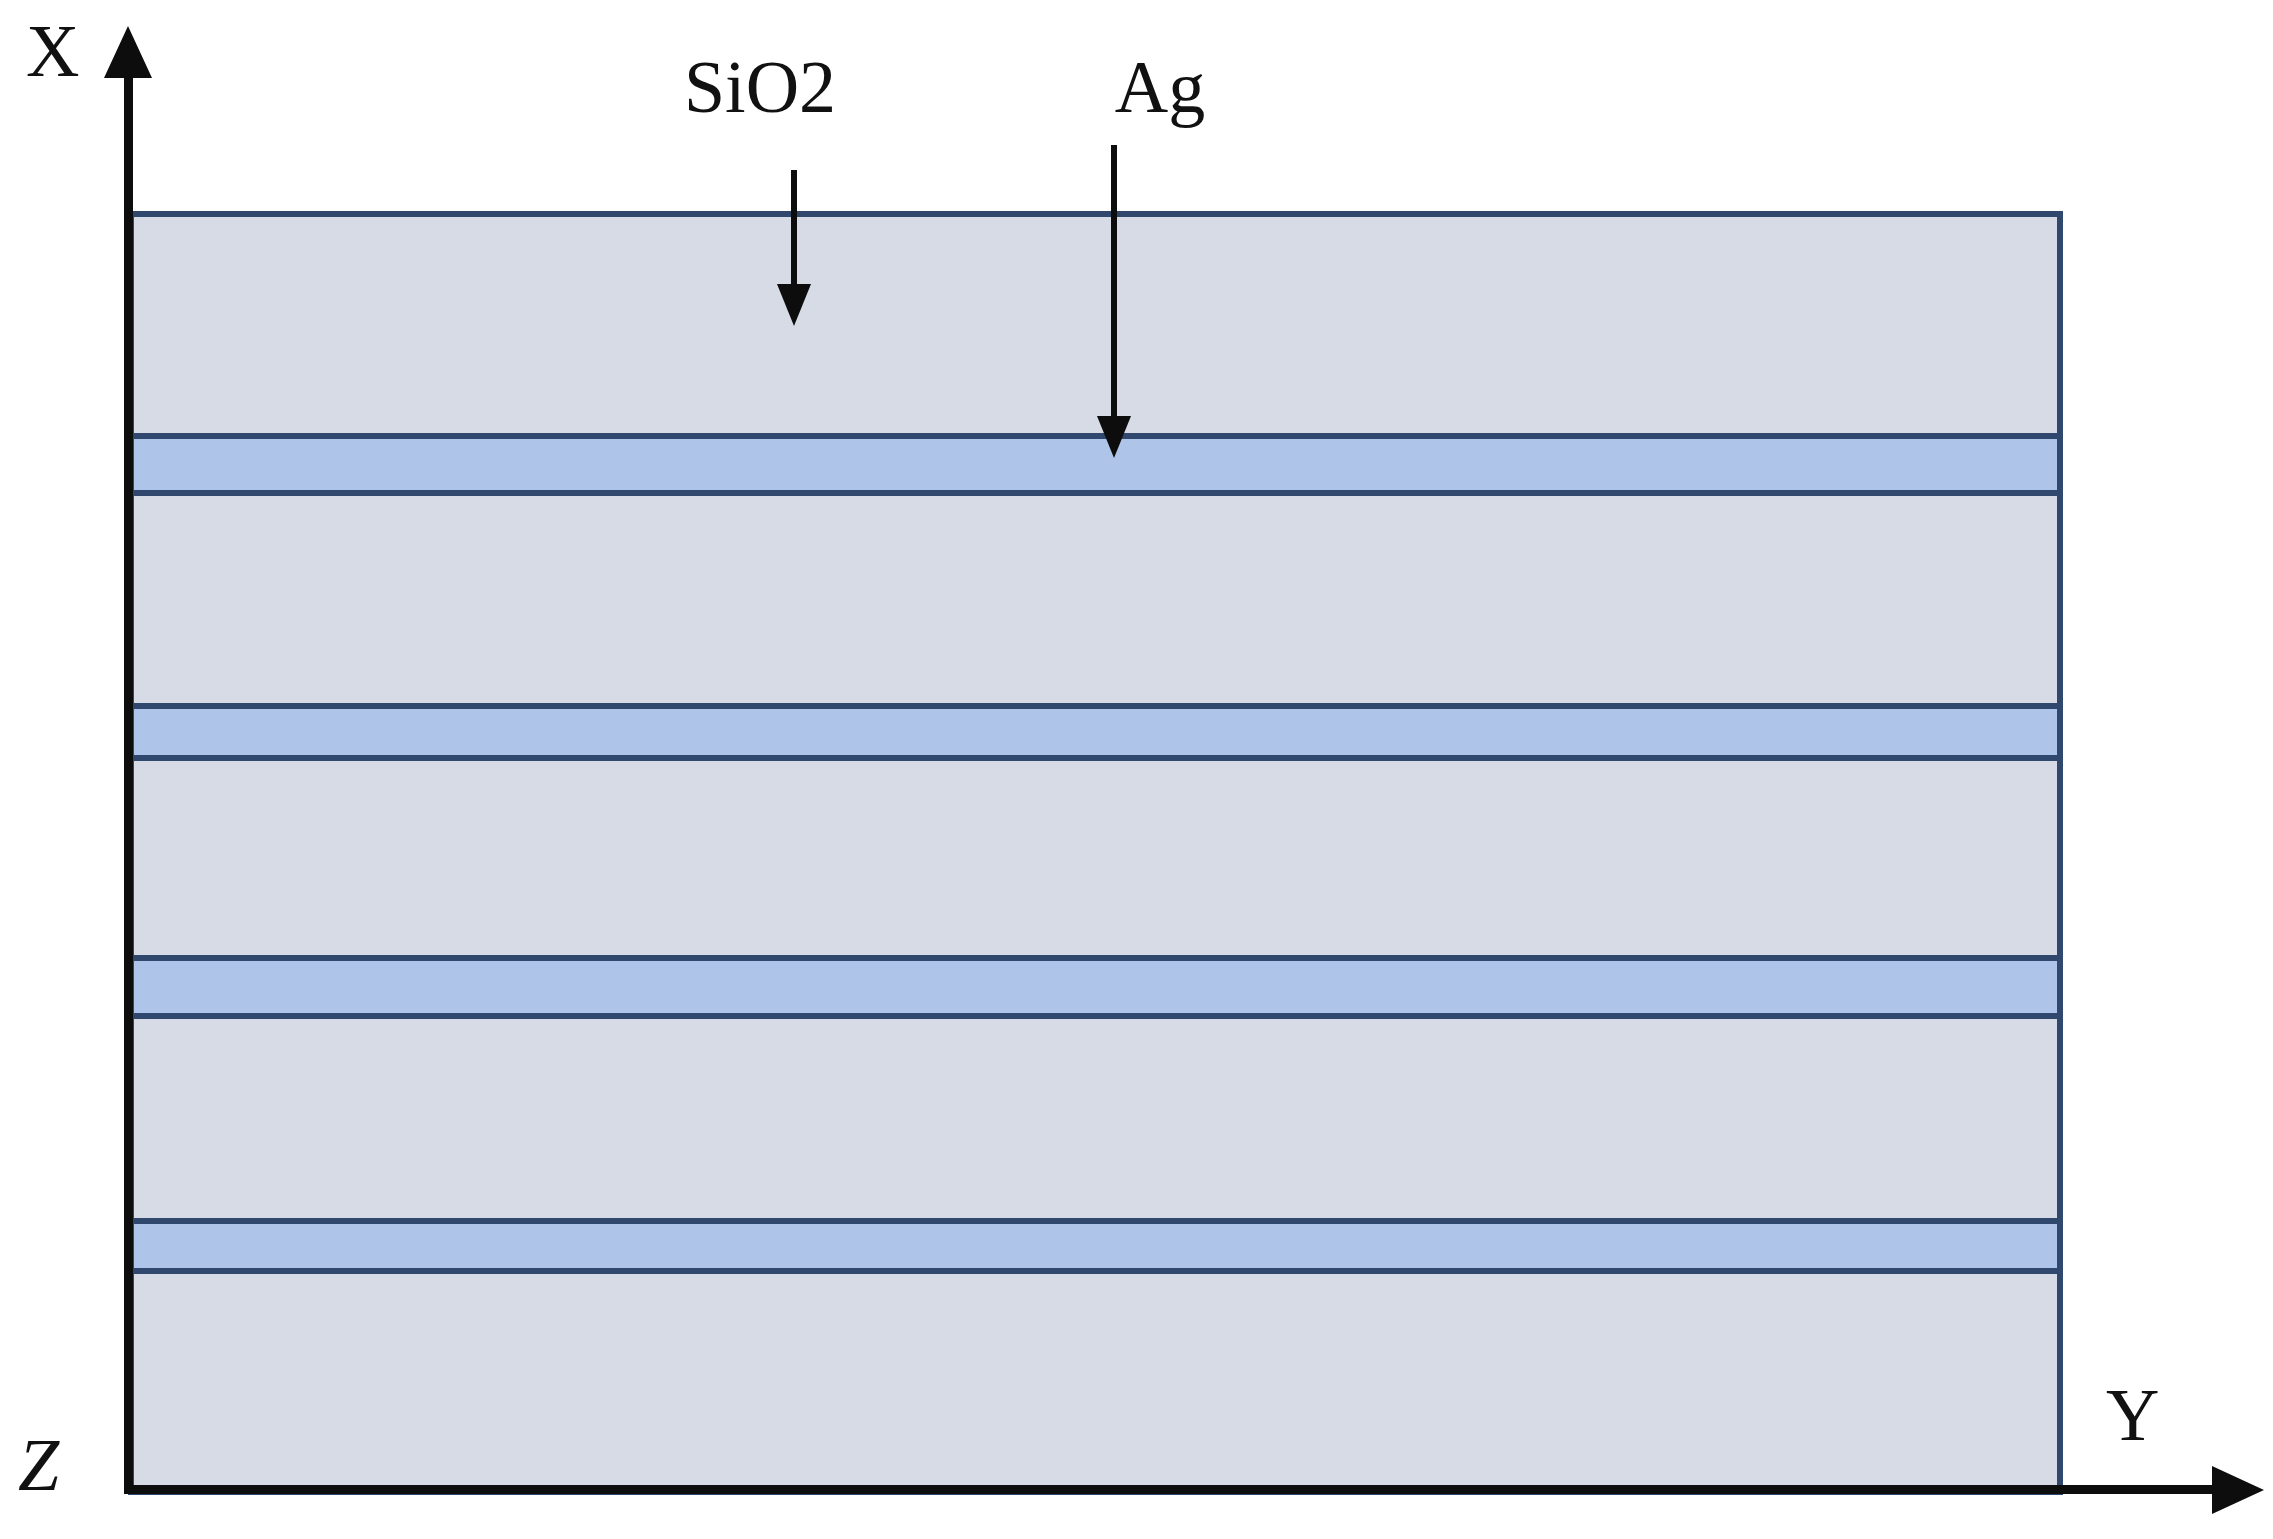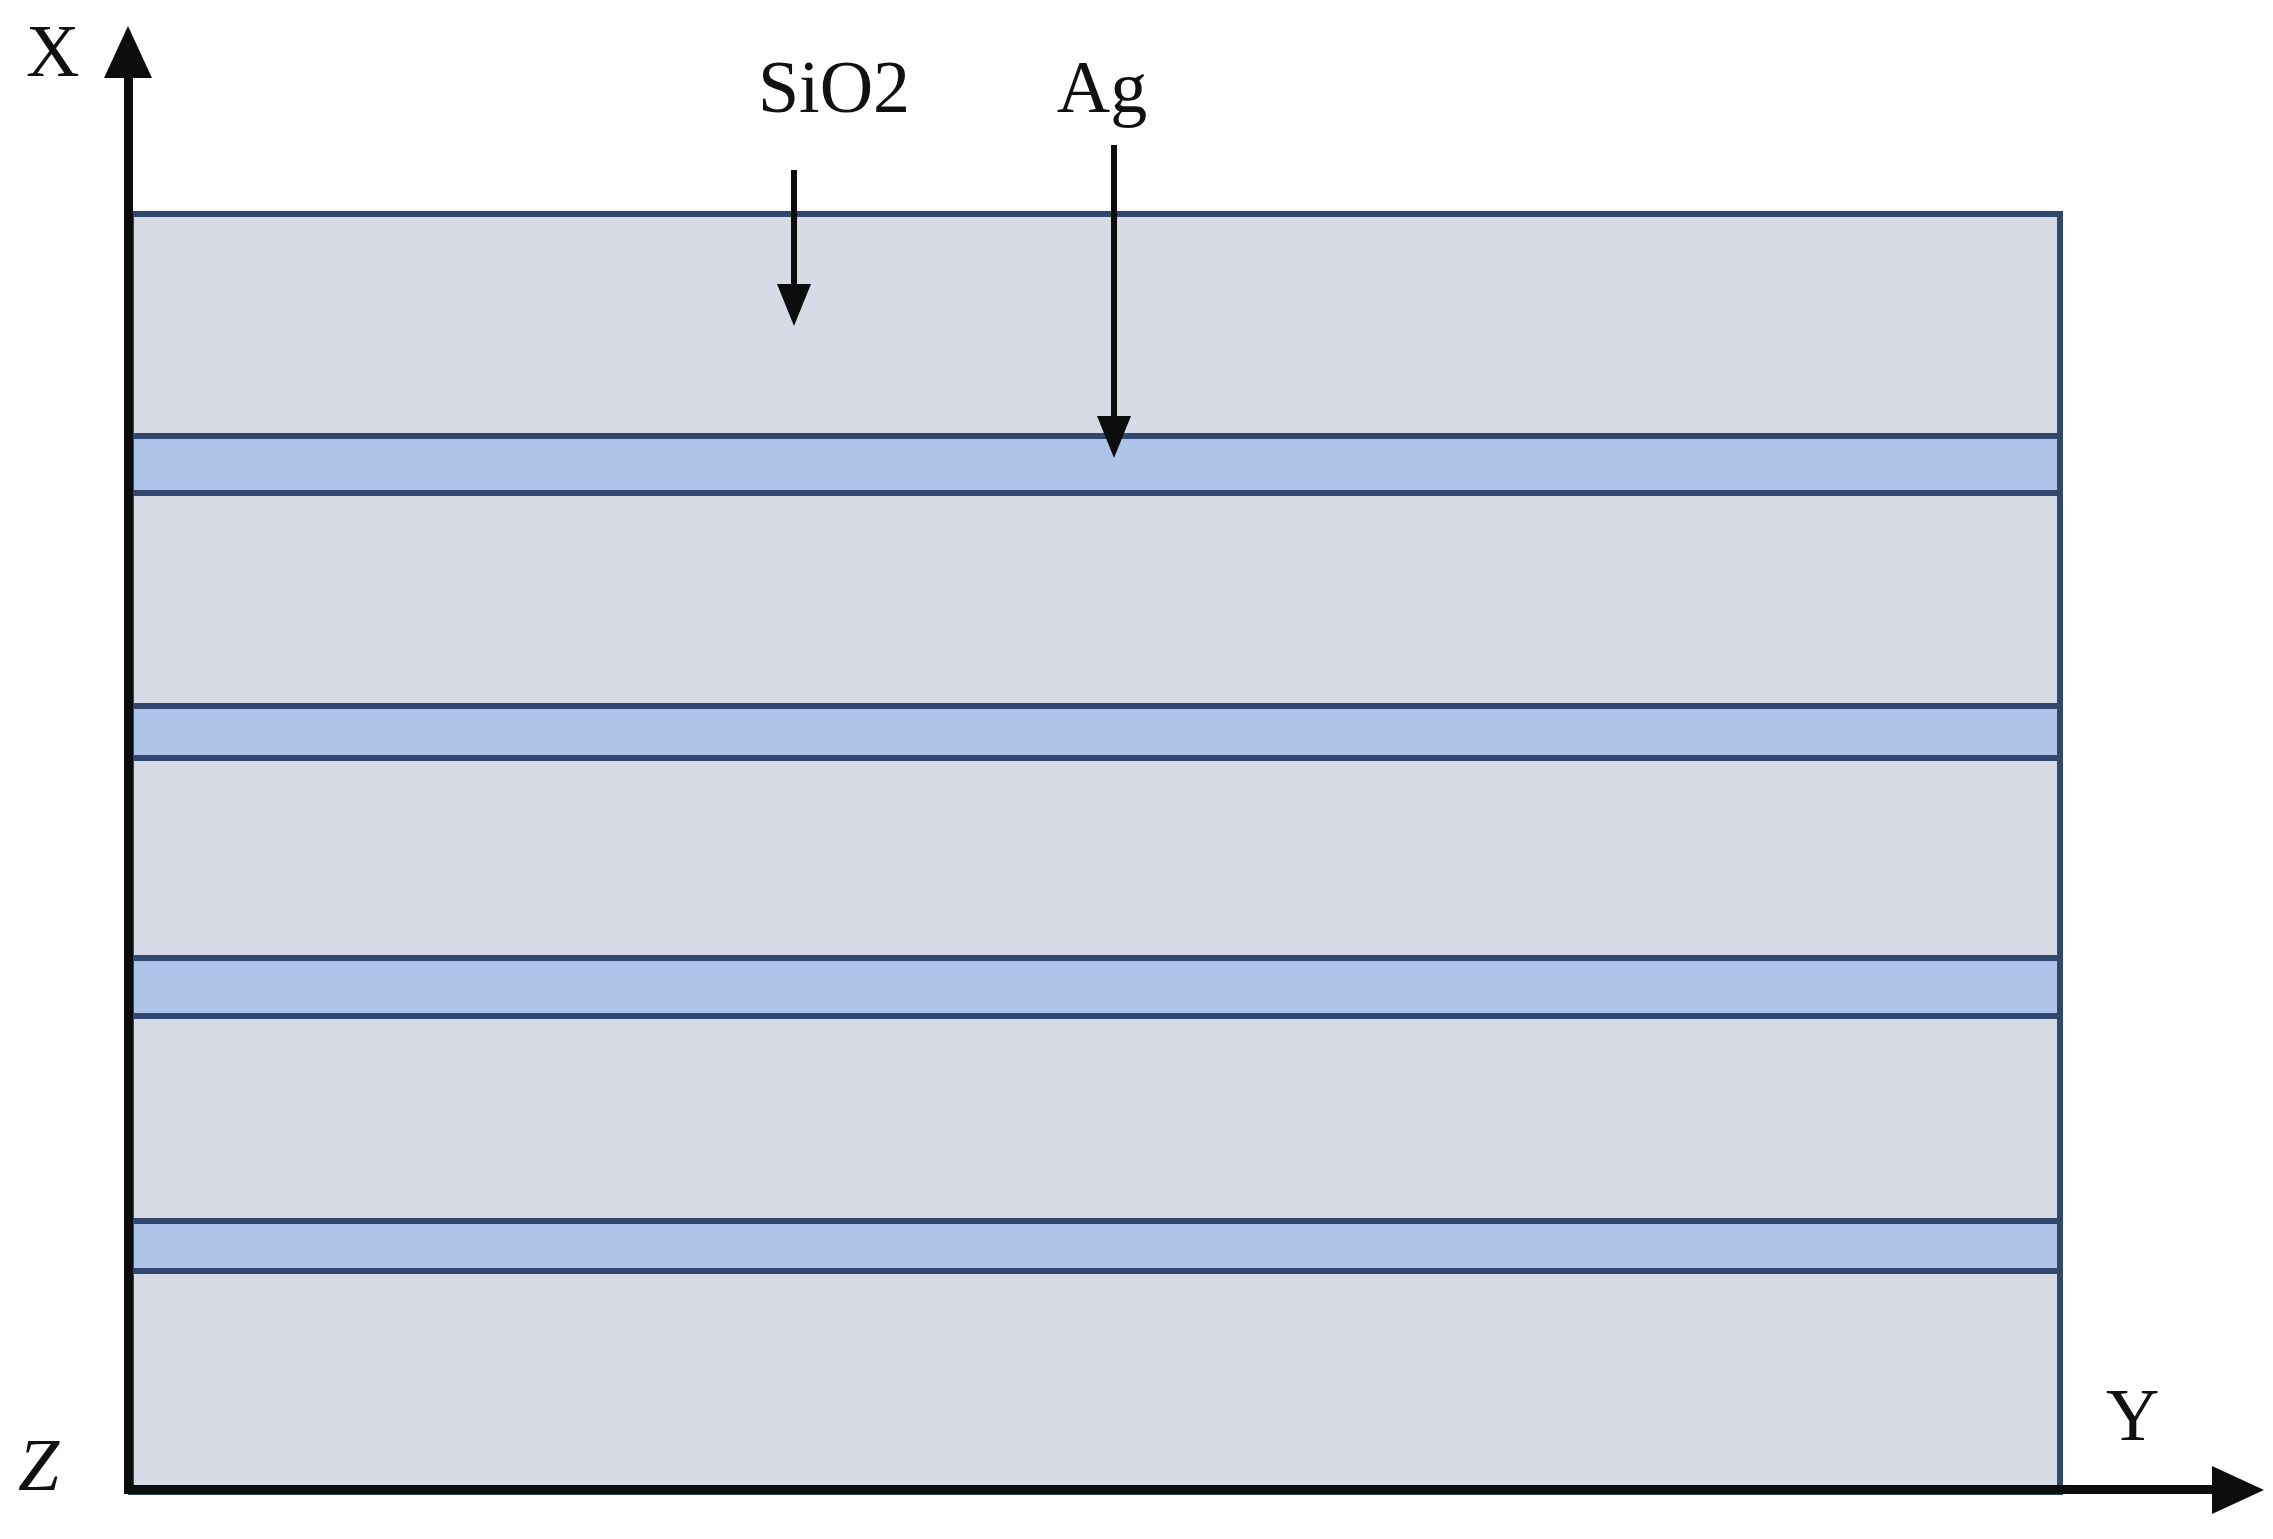--- a/index.html
+++ b/index.html
@@ -75,22 +75,22 @@
 
   
   .anno-label {
     position: absolute;
     font-size: 74px;
     line-height: 1;
     transform: translateX(-50%);
     color: #111111;
     white-space: nowrap;
   }
-  #sio2-label { left: 834px;  top: 50px; font-family: Liberation Serif, serif; }
-  #ag-label   { left: 1102px; top: 50px; }
+  #sio2-label { left: 760px;  top: 50px; font-family: Liberation Serif, serif; }
+  #ag-label   { left: 1160px; top: 50px; }
 
   .anno-shaft {
     position: absolute;
     width: 6px;
     background: #0d0d0d;
     transform: translateX(-50%);
   }
   #sio2-arrow-shaft { left: 794px;  top: 170px; height: 122px; }
   #ag-arrow-shaft   { left: 1114px; top: 145px; height: 278px; }
 

